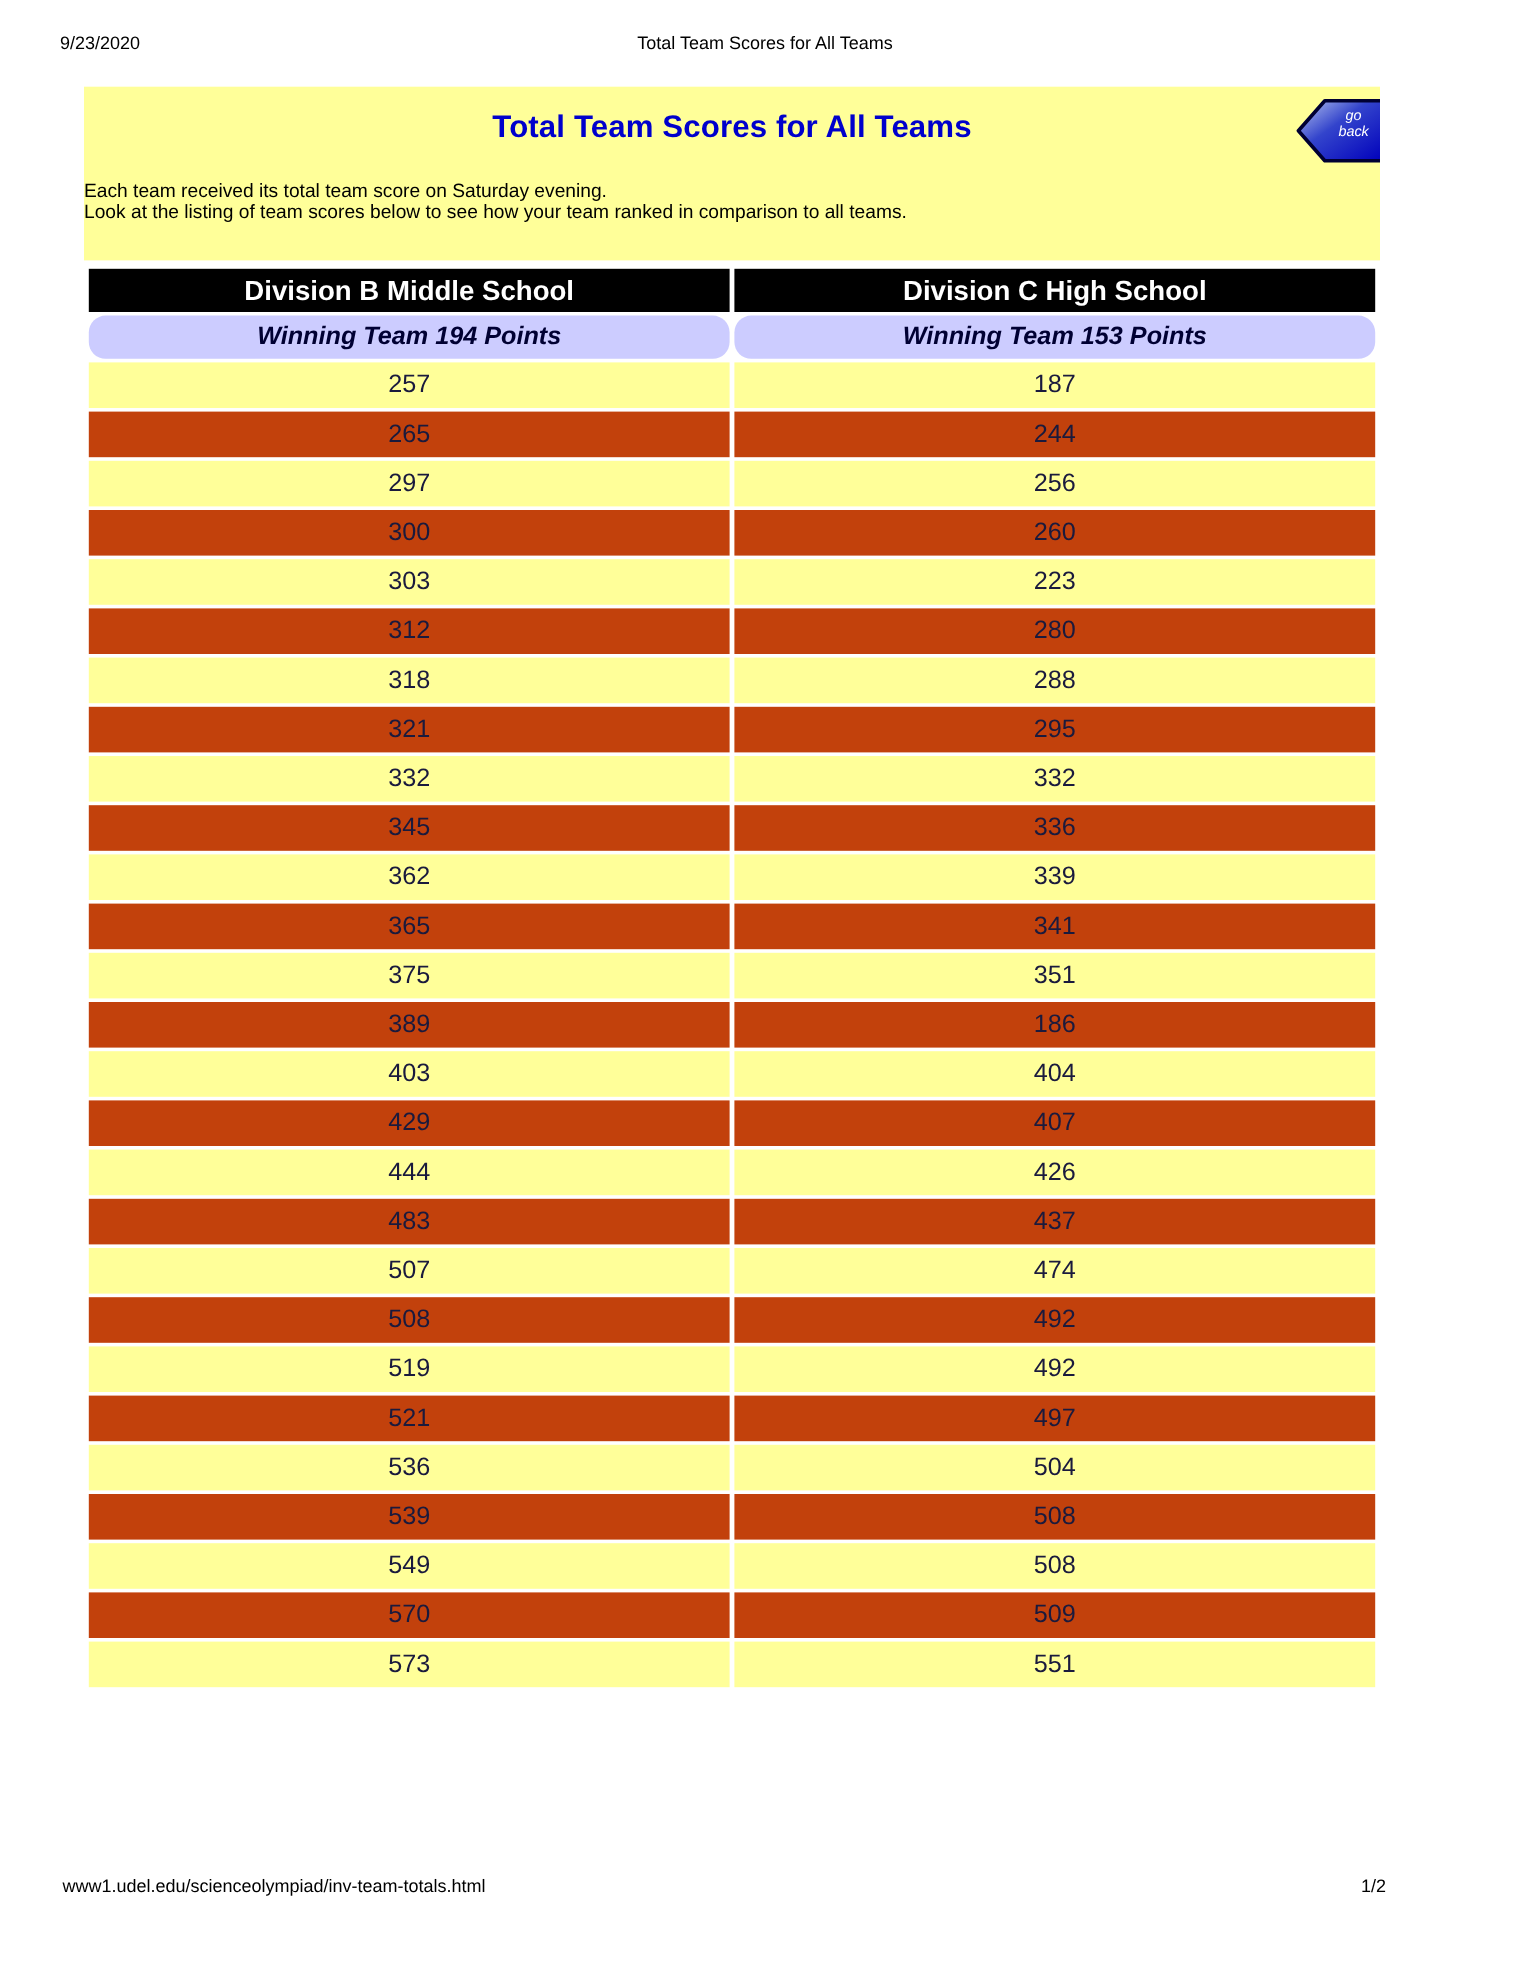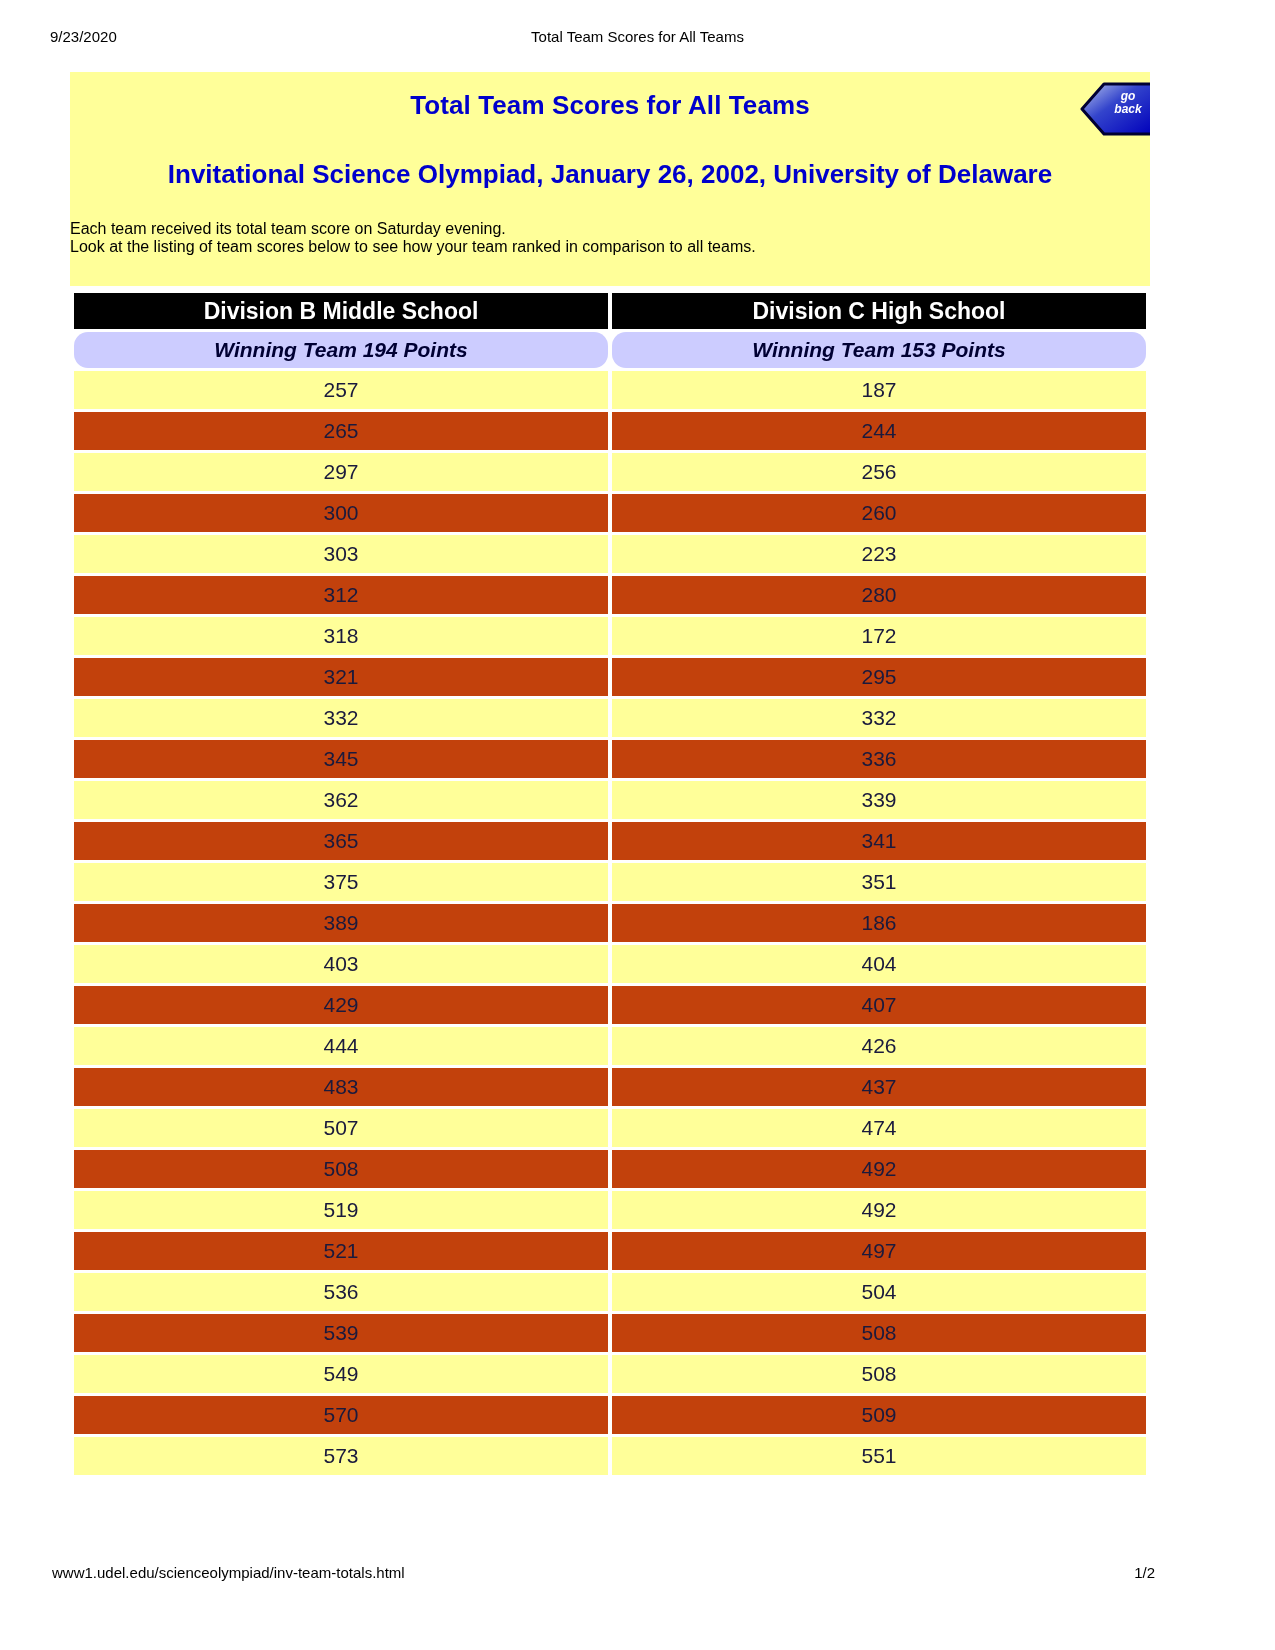--- a/index.html
+++ b/index.html
@@ -111,21 +111,21 @@
   }
   .go-back svg { display: block; }
   .go-back .gb-label {
     position: absolute;
     left: 26px;
     top: 14px;
     width: 44px;
     text-align: center;
     color: #ffffff;
     font-size: 12px;
-    font-weight: bold;
+    font-weight: normal;
     font-style: italic;
     line-height: 1.12;
     pointer-events: none;
   }
 
   
   table.scores {
     width: 1080px;
     border-collapse: separate;
     border-spacing: 4px 3px;
@@ -185,21 +185,20 @@
         </defs>
         <polygon points="2,33 24,8 72,8 72,58 24,58" fill="url(#gbgrad)" stroke="#000033" stroke-width="3" stroke-linejoin="round"></polygon>
       </svg>
       <div class="gb-label">
         <span>go</span><br>
         <span>back</span>
       </div>
     </div>
 
     <h1>Total Team Scores for All Teams</h1>
-    <h2>Invitational Science Olympiad, January 26, 2002, University of Delaware</h2>
     <p class="intro">
       </p>
       <div>Each team received its total team score on Saturday evening.</div>
       <div>Look at the listing of team scores below to see how your team ranked in comparison to all teams.</div>
     <p></p>
   </div>
 
   <table class="scores">
     <thead>
       <tr>
@@ -231,21 +230,21 @@
         <tr class="row-odd">
           <td class="cell">303</td>
           <td class="cell">223</td>
         </tr>
         <tr class="row-even">
           <td class="cell">312</td>
           <td class="cell">280</td>
         </tr>
         <tr class="row-odd">
           <td class="cell">318</td>
-          <td class="cell">172</td>
+          <td class="cell">288</td>
         </tr>
         <tr class="row-even">
           <td class="cell">321</td>
           <td class="cell">295</td>
         </tr>
         <tr class="row-odd">
           <td class="cell">332</td>
           <td class="cell">332</td>
         </tr>
         <tr class="row-even">

